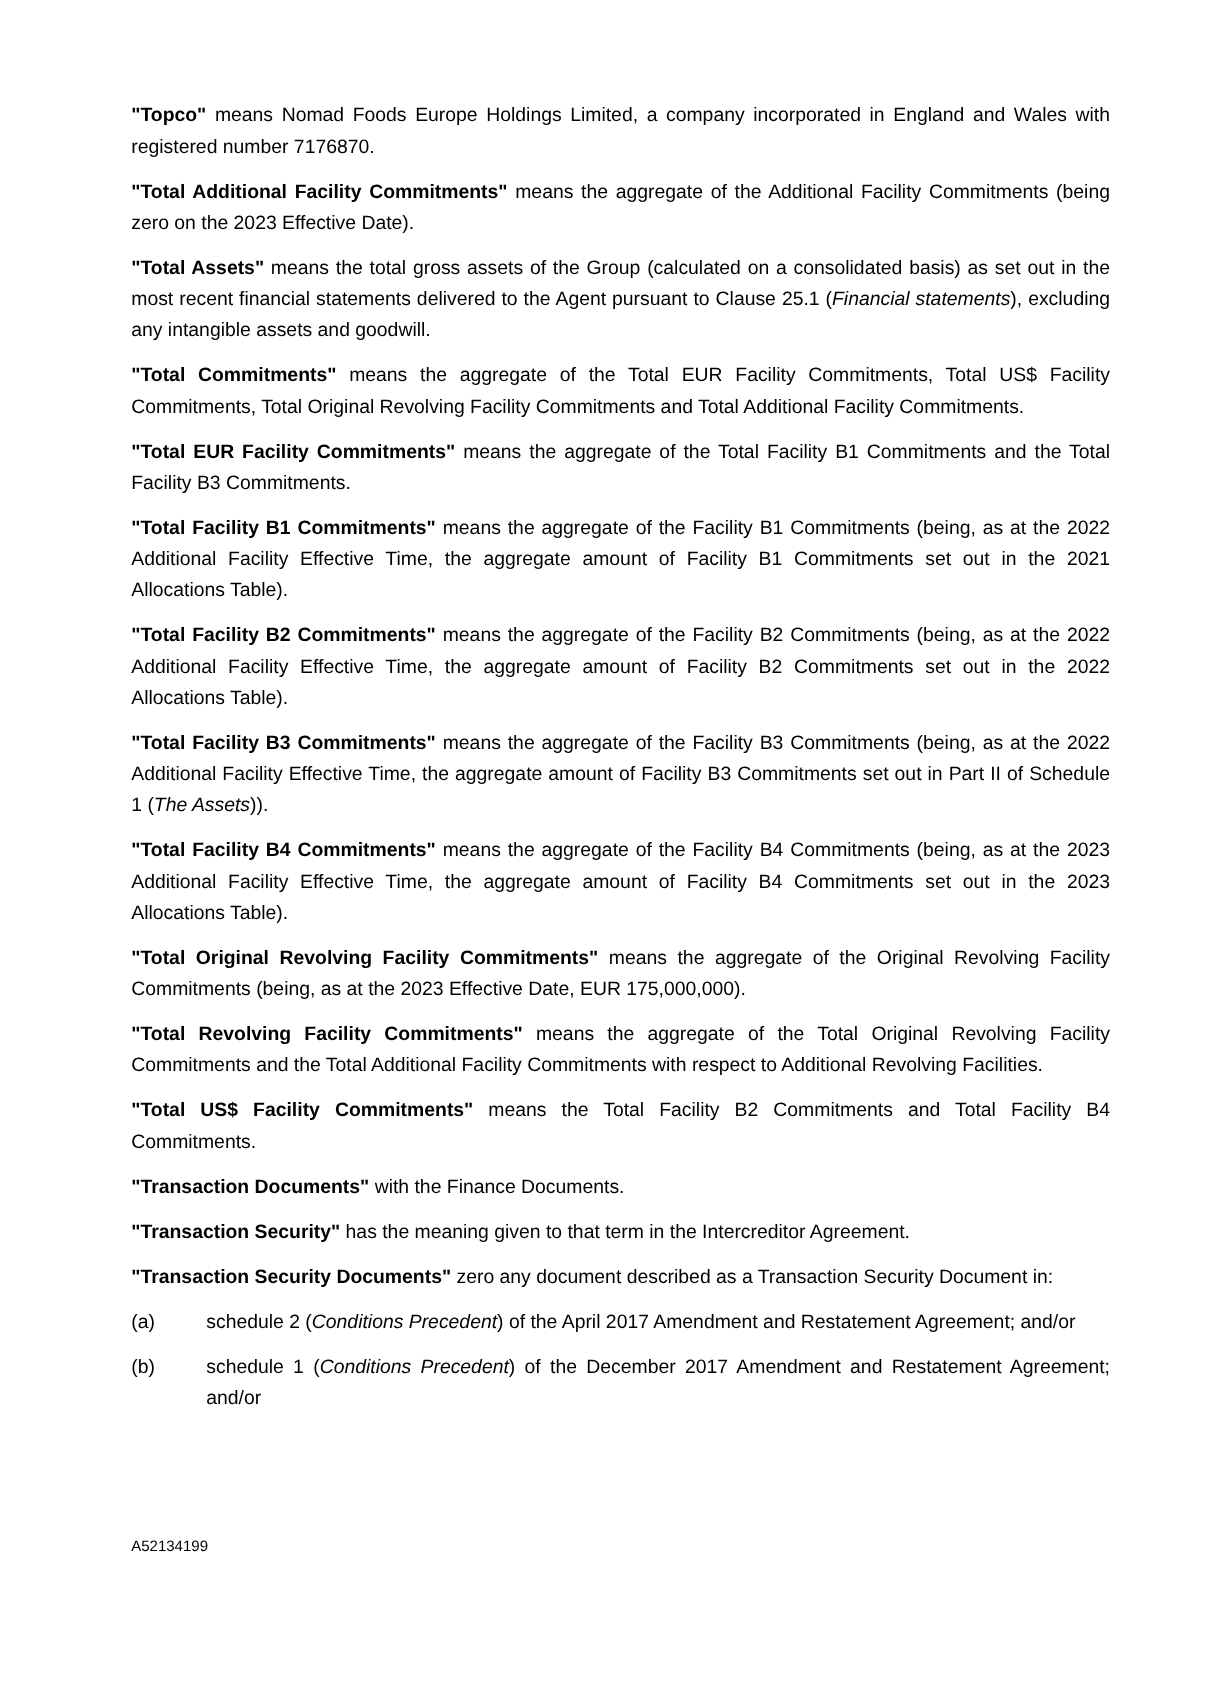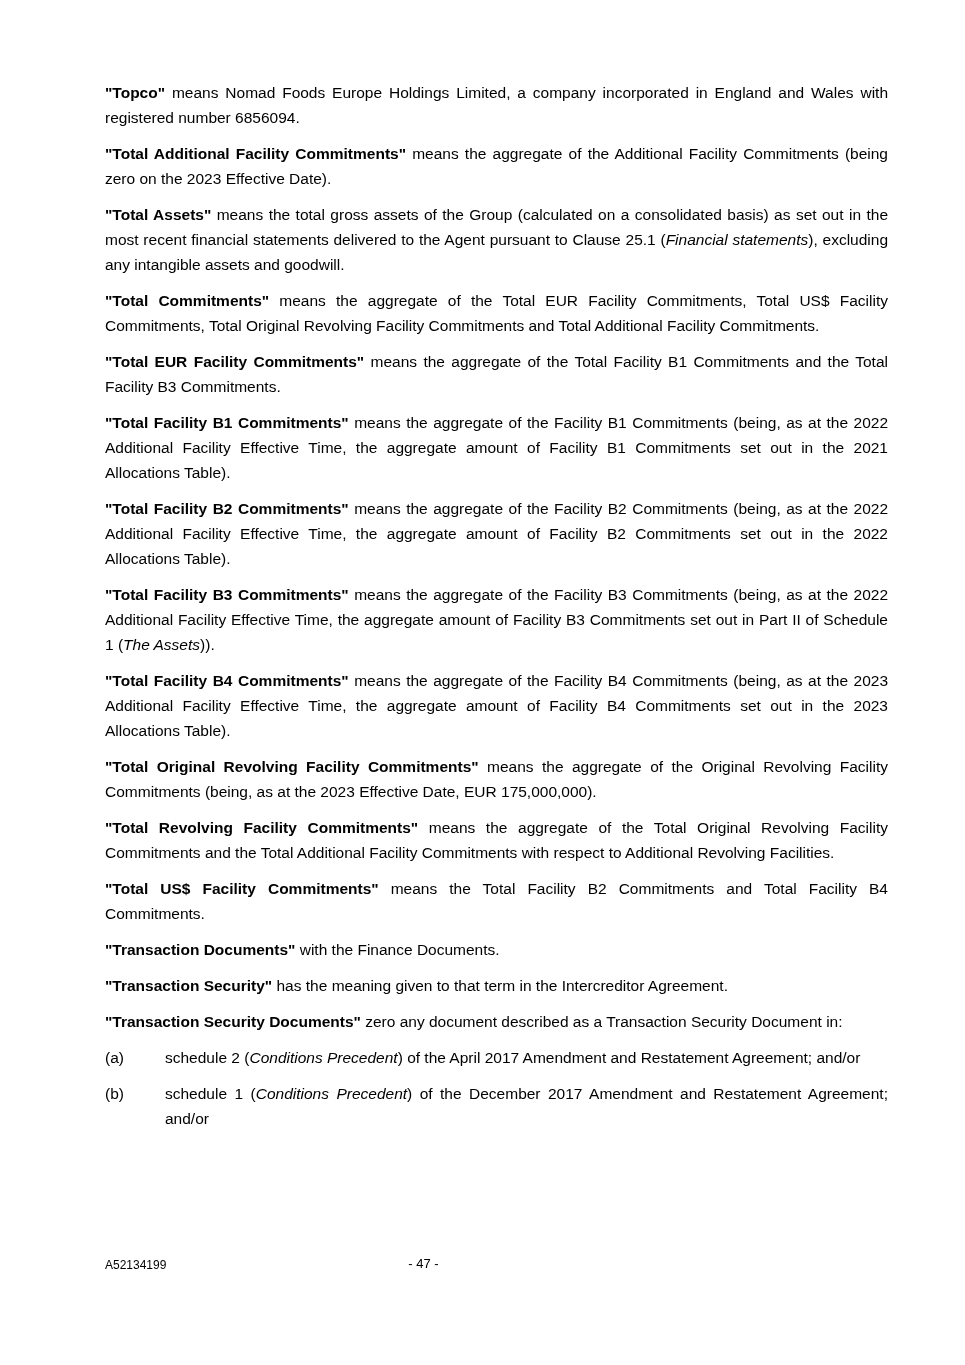--- a/index.html
+++ b/index.html
@@ -35,21 +35,21 @@
     flex: 0 0 60px;
   }
   .lettered-body {
     flex: 1 1 auto;
     text-align: justify;
   }
   .b { font-weight: bold; }
   .i { font-style: italic; }
   .footer {
     position: absolute;
-    top: 1256px;
+    top: 1228px;
     left: 0;
     width: 847px;
     height: 20px;
   }
   .doc-ref {
     position: absolute;
     left: 105px;
     top: 2px;
     font-size: 12px;
   }
@@ -60,21 +60,21 @@
     top: 0;
     text-align: center;
     font-size: 13px;
   }
 </style>
 </head>
 <body>
 
 <div class="page">
 
-  <p class="para"><span class="b">"Topco"</span><span class=""> means Nomad Foods Europe Holdings Limited, a company incorporated in England and Wales with registered number 6856094.</span></p>
+  <p class="para"><span class="b">"Topco"</span><span class=""> means Nomad Foods Europe Holdings Limited, a company incorporated in England and Wales with registered number 7176870.</span></p>
   <p class="para"><span class="b">"Total Additional Facility Commitments"</span><span class=""> means the aggregate of the Additional Facility Commitments (being zero on the 2023 Effective Date).</span></p>
   <p class="para"><span class="b">"Total Assets"</span><span class=""> means the total gross assets of the Group (calculated on a consolidated basis) as set out in the most recent financial statements delivered to the Agent pursuant to Clause 25.1 (</span><span class=" i">Financial statements</span><span class="">), excluding any intangible assets and goodwill.</span></p>
   <p class="para"><span class="b">"Total Commitments"</span><span class=""> means the aggregate of the Total EUR Facility Commitments, Total US$ Facility Commitments, Total Original Revolving Facility Commitments and Total Additional Facility Commitments.</span></p>
   <p class="para"><span class="b">"Total EUR Facility Commitments"</span><span class=""> means the aggregate of the Total Facility B1 Commitments and the Total Facility B3 Commitments.</span></p>
   <p class="para"><span class="b">"Total Facility B1 Commitments"</span><span class=""> means the aggregate of the Facility B1 Commitments (being, as at the 2022 Additional Facility Effective Time, the aggregate amount of Facility B1 Commitments set out in the 2021 Allocations Table).</span></p>
   <p class="para"><span class="b">"Total Facility B2 Commitments"</span><span class=""> means the aggregate of the Facility B2 Commitments (being, as at the 2022 Additional Facility Effective Time, the aggregate amount of Facility B2 Commitments set out in the 2022 Allocations Table).</span></p>
   <p class="para"><span class="b">"Total Facility B3 Commitments"</span><span class=""> means the aggregate of the Facility B3 Commitments (being, as at the 2022 Additional Facility Effective Time, the aggregate amount of Facility B3 Commitments set out in Part II of Schedule 1 (</span><span class=" i">The Assets</span><span class="">)).</span></p>
   <p class="para"><span class="b">"Total Facility B4 Commitments"</span><span class=""> means the aggregate of the Facility B4 Commitments (being, as at the 2023 Additional Facility Effective Time, the aggregate amount of Facility B4 Commitments set out in the 2023 Allocations Table).</span></p>
   <p class="para"><span class="b">"Total Original Revolving Facility Commitments"</span><span class=""> means the aggregate of the Original Revolving Facility Commitments (being, as at the 2023 Effective Date, EUR 175,000,000).</span></p>
   <p class="para"><span class="b">"Total Revolving Facility Commitments"</span><span class=""> means the aggregate of the Total Original Revolving Facility Commitments and the Total Additional Facility Commitments with respect to Additional Revolving Facilities.</span></p>
@@ -88,16 +88,15 @@
     <span class="lettered-body"><span class="">schedule 2 (</span><span class=" i">Conditions Precedent</span><span class="">) of the April 2017 Amendment and Restatement Agreement; and/or</span></span>
   </div>
 
   <div class="lettered">
     <span class="letter">(b)</span>
     <span class="lettered-body"><span class="">schedule 1 (</span><span class=" i">Conditions Precedent</span><span class="">) of the December 2017 Amendment and Restatement Agreement; and/or</span></span>
   </div>
 
   <div class="footer">
     <span class="doc-ref">A52134199</span>
-    <span class="page-num">- 47 -</span>
   </div>
 
 </div>
 
 </body></html>

